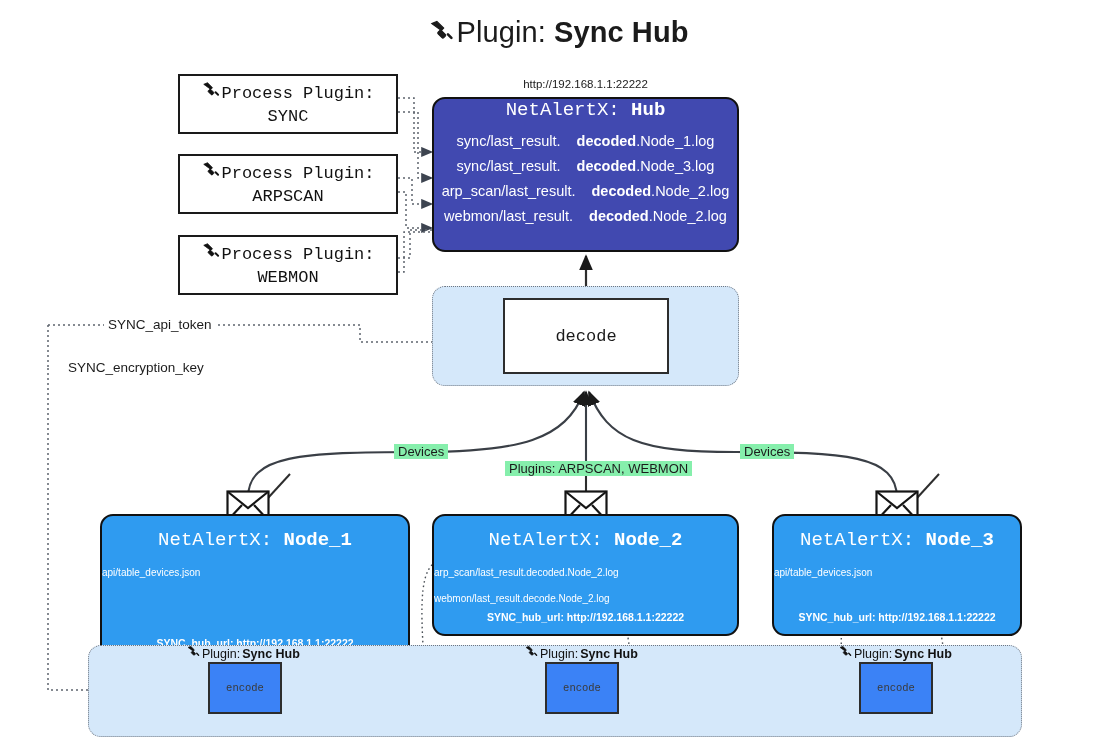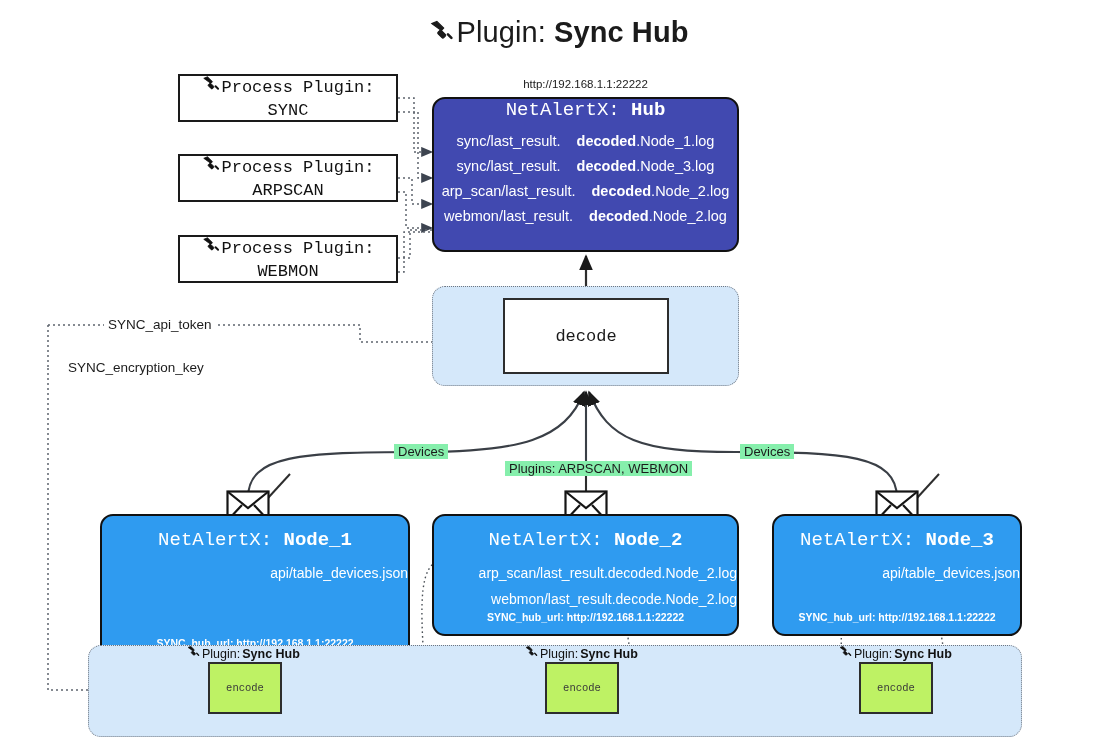--- a/index.html
+++ b/index.html
@@ -22,21 +22,21 @@
     position: absolute; left: 0; top: 16px; width: 1117px;
     text-align: center;
     font-size: 29px; color: #1b1b1b; letter-spacing: .1px;
     white-space: nowrap;
   }
   .page-title .b { font-weight: bold; }
   .plug { display: inline-block; vertical-align: -3px; margin-right: 2px; }
 
   
   .proc-box {
-    position: absolute; width: 220px; height: 48px;
+    position: absolute; width: 220px; height: 60px;
     background: #ffffff; border: 2px solid #1a1a1a;
     font-family: "Liberation Mono", "DejaVu Sans Mono", monospace;
     font-size: 17px; color: #111; line-height: 1.22;
     display: flex; flex-direction: column;
     align-items: center; justify-content: center;
     padding-top: 1px;
   }
   .proc-box .l1 { display: flex; align-items: center; gap: 1px; white-space: nowrap; }
   .proc-box .l2 { white-space: nowrap; }
 
@@ -94,39 +94,39 @@
   .nodebox {
     position: absolute; background: #2f9bf0;
     border: 2.5px solid #111; border-radius: 13px; color: #ffffff;
   }
   .node-title {
     font-family: "Liberation Mono", "DejaVu Sans Mono", monospace;
     font-size: 19px; text-align: center; margin-top: 13px; white-space: nowrap;
   }
   .node-title .b { font-weight: bold; }
   .node-lines { margin-top: 9px; }
-  .node-lines div { font-size: 14px; text-align: right; line-height: 26px; white-space: nowrap; }
+  .node-lines div { font-size: 10px; text-align: left; line-height: 26px; white-space: nowrap; }
   .node-url {
     position: absolute; left: 0; bottom: 11px; width: 100%;
     text-align: center; font-size: 10.5px; font-weight: bold; color: #ffffff;
     white-space: nowrap;
   }
 
   
   .env { position: absolute; width: 44px; height: 32px; }
 
   
   .bottom-wrap {
     position: absolute; left: 88px; top: 645px;
     width: 934px; height: 92px;
     background: #d5e8fa; border: 1.6px dotted #6f7680; border-radius: 13px;
   }
   .encode-box {
     position: absolute; width: 74px; height: 52px;
-    background: #bef264; border: 2px solid #2d2d2d;
+    background: #3b82f6; border: 2px solid #2d2d2d;
     display: flex; align-items: center; justify-content: center;
     font-family: "Liberation Mono", "DejaVu Sans Mono", monospace;
     font-size: 10.5px; color: #3a3a3a;
   }
   .encode-cap {
     position: absolute; font-size: 12.5px; color: #111; white-space: nowrap;
     display: flex; align-items: center; gap: 2px;
   }
   .encode-cap .b { font-weight: bold; }
 </style>

